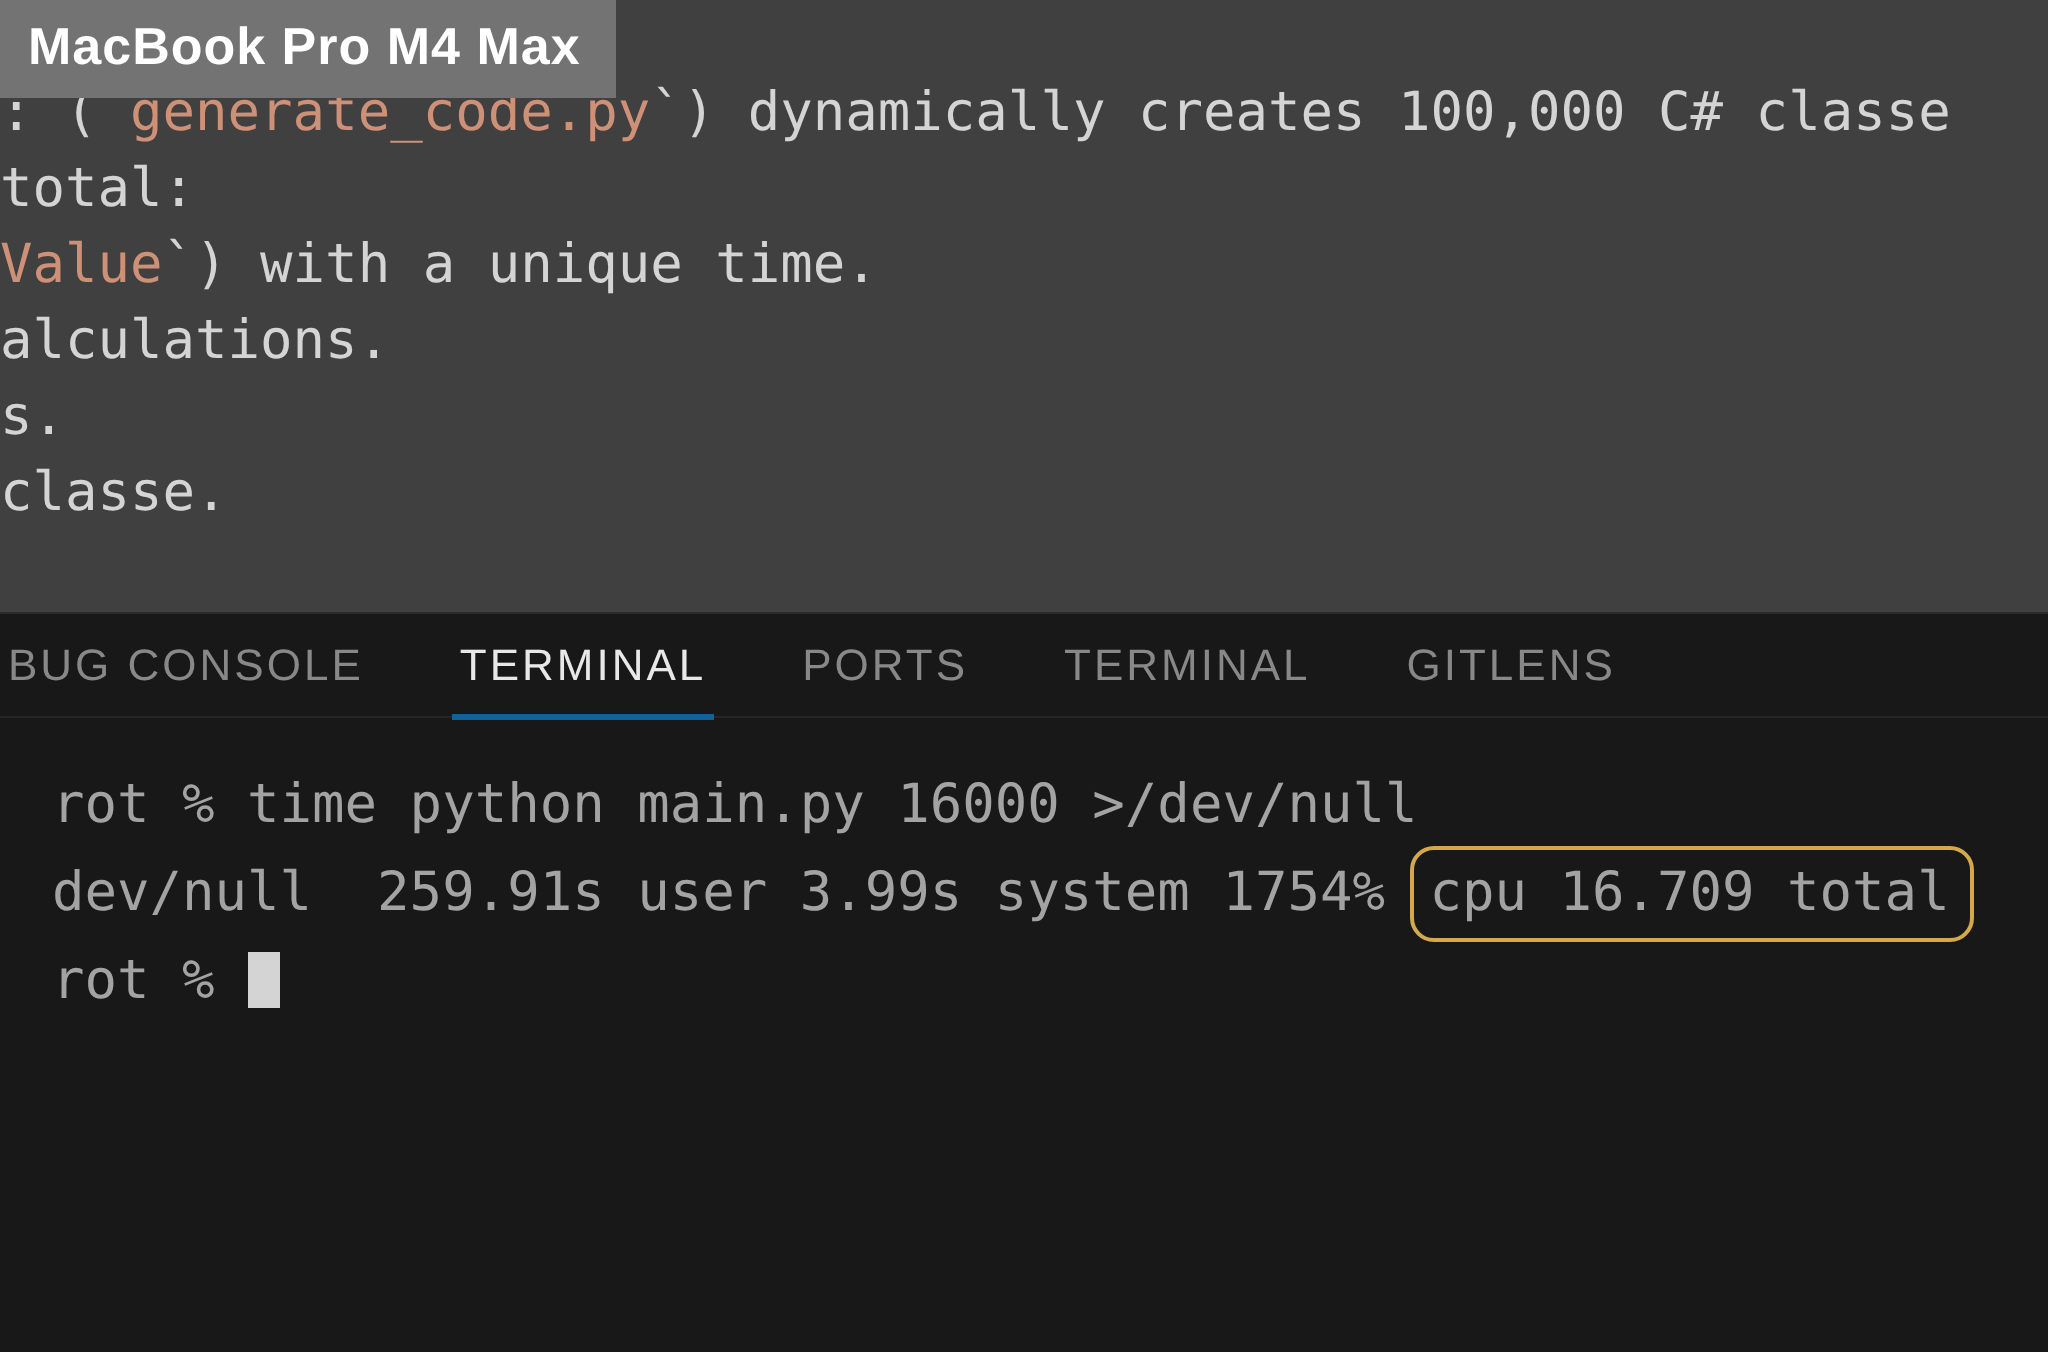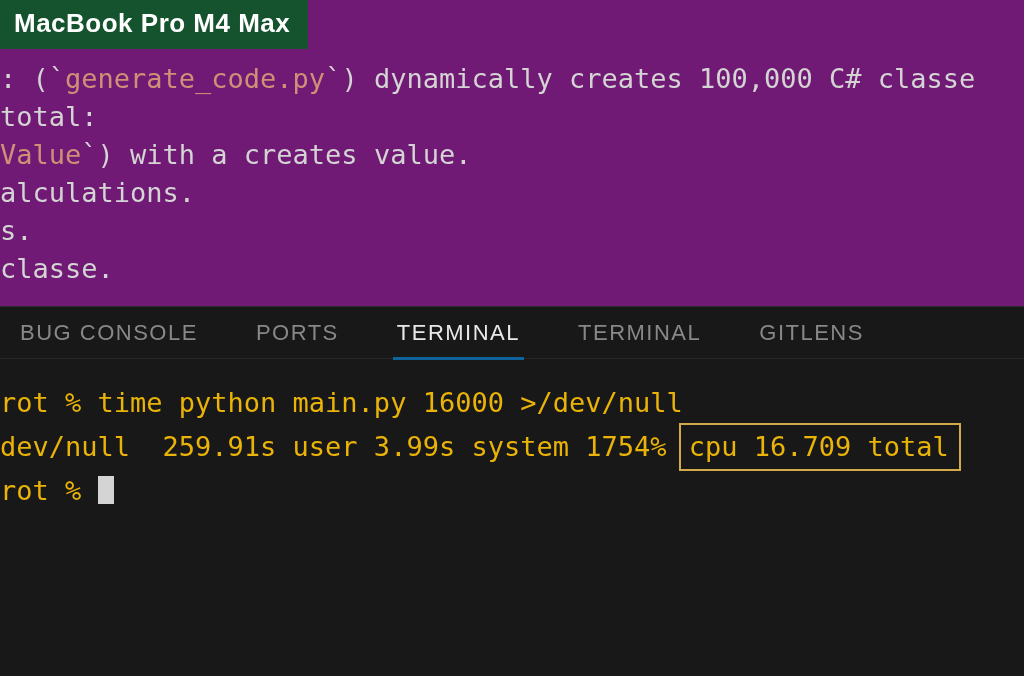--- a/index.html
+++ b/index.html
@@ -12,37 +12,37 @@
       height: 676px;
       background: #1a1a1a;
       font-family: 'Menlo', 'Monaco', 'Consolas', monospace;
       overflow: hidden;
       position: relative;
     }
     .overlay-badge {
       position: absolute;
       top: 0;
       left: 0;
-      background: #14532d;
+      background: #737373;
       color: #ffffff;
       font-family: 'Arial Black', 'Helvetica', sans-serif;
       font-weight: 900;
       font-size: 26px;
       padding: 8px 18px 10px 14px;
       z-index: 100;
       letter-spacing: 0.5px;
     }
     .editor-pane {
       position: absolute;
       top: 0;
       left: 0;
       right: 0;
       height: 306px;
-      background: #701a75;
-      padding-top: 60px;
+      background: #404040;
+      padding-top: 38px;
       overflow: hidden;
     }
     .editor-line {
       color: #d4d4d4;
       font-size: 27px;
       line-height: 38px;
       white-space: pre;
       font-family: 'Menlo', 'Monaco', monospace;
       padding-left: 0;
     }
@@ -55,22 +55,22 @@
       left: 0;
       right: 0;
       bottom: 0;
       background: #181818;
       border-top: 1px solid #2a2a2a;
     }
     .tab-bar {
       display: flex;
       align-items: center;
       height: 52px;
-      padding-left: 16px;
-      gap: 50px;
+      padding-left: 0;
+      gap: 40px;
       font-family: -apple-system, 'Helvetica Neue', sans-serif;
       font-size: 22px;
       letter-spacing: 1.5px;
       color: #888888;
       border-bottom: 1px solid #252525;
     }
     .tab {
       cursor: pointer;
       padding: 12px 4px;
       position: relative;
@@ -86,30 +86,31 @@
       right: 0;
       bottom: -2px;
       height: 3px;
       background: #0e639c;
     }
     .terminal-content {
       padding: 24px 0 0 0;
       font-family: 'Menlo', 'Monaco', monospace;
       font-size: 27px;
       line-height: 40px;
-      color: #eab308;
+      color: #a3a3a3;
+      margin-left: 26px;
     }
     .term-line {
       white-space: pre;
       position: relative;
     }
     .highlight-box {
       display: inline-block;
       border: 2px solid #d4a94a;
-      border-radius: 0;
+      border-radius: 12px;
       padding: 2px 10px 2px 8px;
       margin-left: -4px;
       vertical-align: baseline;
     }
     .cursor-block {
       display: inline-block;
       width: 16px;
       height: 28px;
       background: #d4d4d4;
       vertical-align: text-bottom;
@@ -117,31 +118,31 @@
     }
   </style>
 </head>
 <body>
 
 <div class="overlay-badge">MacBook Pro M4 Max</div>
 
 <div class="editor-pane">
   <div class="editor-line"><span>: (`</span><span class="token-code">generate_code.py</span><span>`) dynamically creates 100,000 C# classe</span></div>
   <div class="editor-line"><span>total:</span></div>
-  <div class="editor-line"><span class="token-code">Value</span><span>`) with a creates value.</span></div>
+  <div class="editor-line"><span class="token-code">Value</span><span>`) with a unique time.</span></div>
   <div class="editor-line"><span>alculations.</span></div>
   <div class="editor-line"><span>s.</span></div>
   <div class="editor-line"><span>classe.</span></div>
 </div>
 
 <div class="bottom-panel">
   <div class="tab-bar">
     <div class="tab">BUG CONSOLE</div>
+    <div class="tab active">TERMINAL</div>
     <div class="tab">PORTS</div>
-    <div class="tab active">TERMINAL</div>
     <div class="tab">TERMINAL</div>
     <div class="tab">GITLENS</div>
   </div>
   <div class="terminal-content">
     <div class="term-line"><span>rot % time python main.py 16000 &gt;/dev/null</span></div>
     <div class="term-line"><span>dev/null  259.91s user 3.99s system 1754% </span><span class="highlight-box">cpu 16.709 total</span></div>
     <div class="term-line"><span>rot % </span><span class="cursor-block"></span></div>
   </div>
 </div>
 

